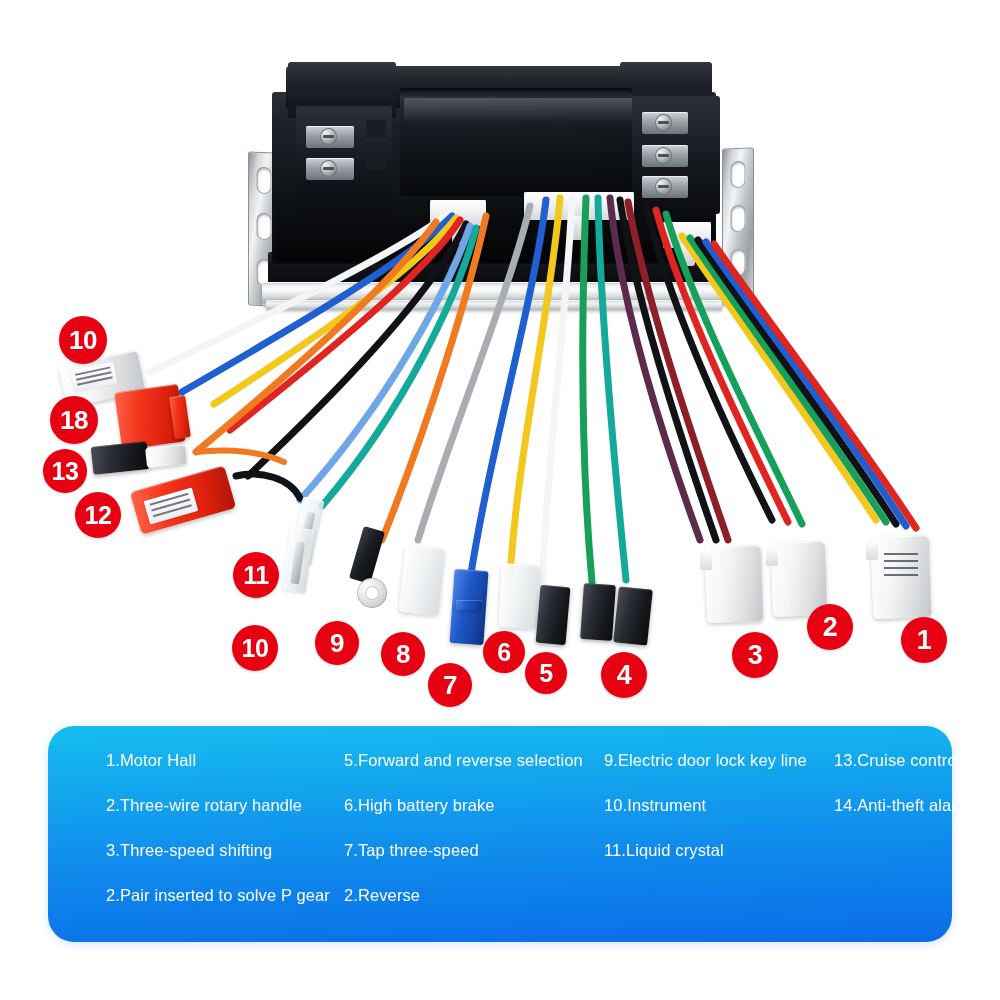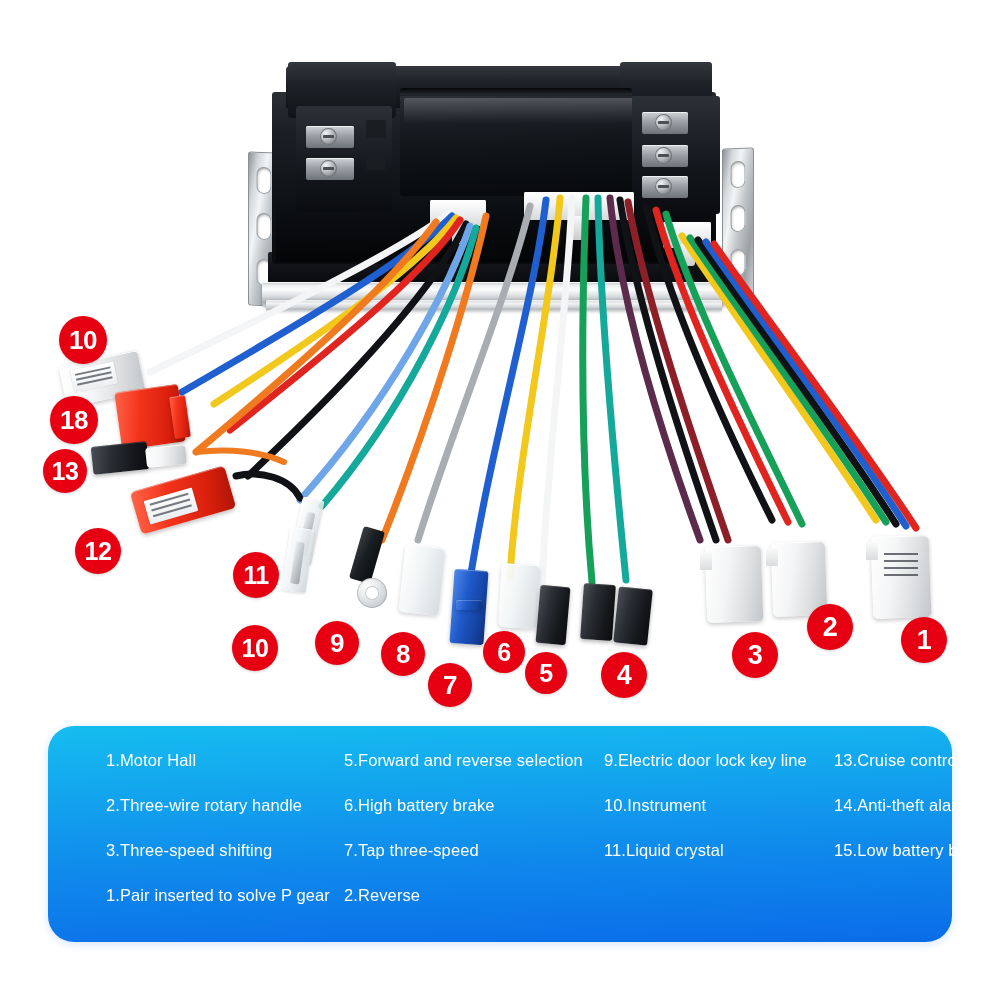--- a/index.html
+++ b/index.html
@@ -422,48 +422,47 @@
         <div class="badge" style="left: 807px; top: 604px; width: 46px; height: 46px; background: rgb(230, 0, 18); color: rgb(255, 255, 255); font-size: 27px;">2</div>
         <div class="badge" style="left: 732px; top: 632px; width: 46px; height: 46px; background: rgb(230, 0, 18); color: rgb(255, 255, 255); font-size: 27px;">3</div>
         <div class="badge" style="left: 601px; top: 652px; width: 46px; height: 46px; background: rgb(230, 0, 18); color: rgb(255, 255, 255); font-size: 27px;">4</div>
         <div class="badge" style="left: 525px; top: 652px; width: 42px; height: 42px; background: rgb(230, 0, 18); color: rgb(255, 255, 255); font-size: 25px;">5</div>
         <div class="badge" style="left: 483px; top: 631px; width: 42px; height: 42px; background: rgb(230, 0, 18); color: rgb(255, 255, 255); font-size: 25px;">6</div>
         <div class="badge" style="left: 428px; top: 663px; width: 44px; height: 44px; background: rgb(230, 0, 18); color: rgb(255, 255, 255); font-size: 26px;">7</div>
         <div class="badge" style="left: 381px; top: 632px; width: 44px; height: 44px; background: rgb(230, 0, 18); color: rgb(255, 255, 255); font-size: 26px;">8</div>
         <div class="badge" style="left: 315px; top: 621px; width: 44px; height: 44px; background: rgb(230, 0, 18); color: rgb(255, 255, 255); font-size: 26px;">9</div>
         <div class="badge" style="left: 232px; top: 625px; width: 46px; height: 46px; background: rgb(230, 0, 18); color: rgb(255, 255, 255); font-size: 25px;">10</div>
         <div class="badge" style="left: 233px; top: 552px; width: 46px; height: 46px; background: rgb(230, 0, 18); color: rgb(255, 255, 255); font-size: 25px;">11</div>
-        <div class="badge" style="left: 75px; top: 528px; width: 46px; height: 46px; background: rgb(230, 0, 18); color: rgb(255, 255, 255); font-size: 25px;">12</div>
+        <div class="badge" style="left: 75px; top: 492px; width: 46px; height: 46px; background: rgb(230, 0, 18); color: rgb(255, 255, 255); font-size: 25px;">12</div>
         <div class="badge" style="left: 43px; top: 449px; width: 44px; height: 44px; background: rgb(230, 0, 18); color: rgb(255, 255, 255); font-size: 25px;">13</div>
         <div class="badge" style="left: 50px; top: 396px; width: 48px; height: 48px; background: rgb(230, 0, 18); color: rgb(255, 255, 255); font-size: 26px;">18</div>
         <div class="badge" style="left: 59px; top: 316px; width: 48px; height: 48px; background: rgb(230, 0, 18); color: rgb(255, 255, 255); font-size: 26px;">10</div>
       </div>
   </div>
 
   <div id="legend-panel">
     <div id="legend-grid">
         <div class="legend-col" style="left: 58px;">
           <div class="legend-item" style="color: rgb(255, 255, 255);">1.Motor Hall</div>
           <div class="legend-item" style="color: rgb(255, 255, 255);">2.Three-wire rotary handle</div>
           <div class="legend-item" style="color: rgb(255, 255, 255);">3.Three-speed shifting</div>
-          <div class="legend-item" style="color: rgb(255, 255, 255);">1.Pair inserted to solve P gear</div>
+          <div class="legend-item" style="color: rgb(255, 255, 255);">2.Pair inserted to solve P gear</div>
         </div>
         <div class="legend-col" style="left: 296px;">
           <div class="legend-item" style="color: rgb(255, 255, 255);">5.Forward and reverse selection</div>
           <div class="legend-item" style="color: rgb(255, 255, 255);">6.High battery brake</div>
           <div class="legend-item" style="color: rgb(255, 255, 255);">7.Tap three-speed</div>
           <div class="legend-item" style="color: rgb(255, 255, 255);">2.Reverse</div>
         </div>
         <div class="legend-col" style="left: 556px;">
           <div class="legend-item" style="color: rgb(255, 255, 255);">9.Electric door lock key line</div>
           <div class="legend-item" style="color: rgb(255, 255, 255);">10.Instrument</div>
           <div class="legend-item" style="color: rgb(255, 255, 255);">11.Liquid crystal</div>
         </div>
         <div class="legend-col" style="left: 786px;">
           <div class="legend-item" style="color: rgb(255, 255, 255);">13.Cruise control</div>
           <div class="legend-item" style="color: rgb(255, 255, 255);">14.Anti-theft alarm</div>
-          <div class="legend-item" style="color: rgb(255, 255, 255);">15.Low battery brake</div>
           <div class="legend-item empty" style="color: rgb(255, 255, 255);"></div>
         </div>
       </div>
   </div>
 
 </div>
 
 </body></html>

